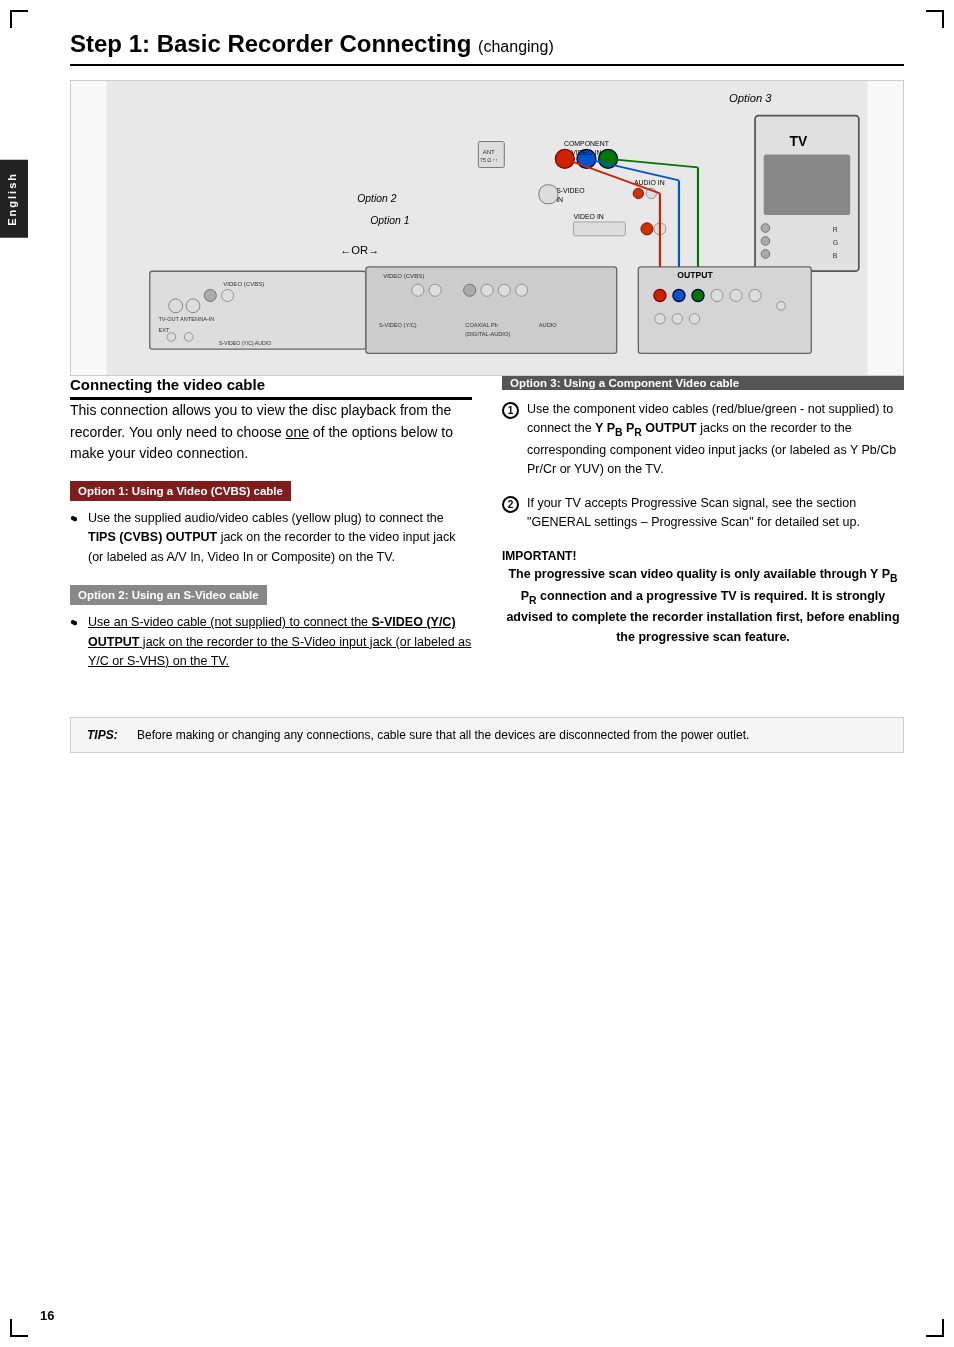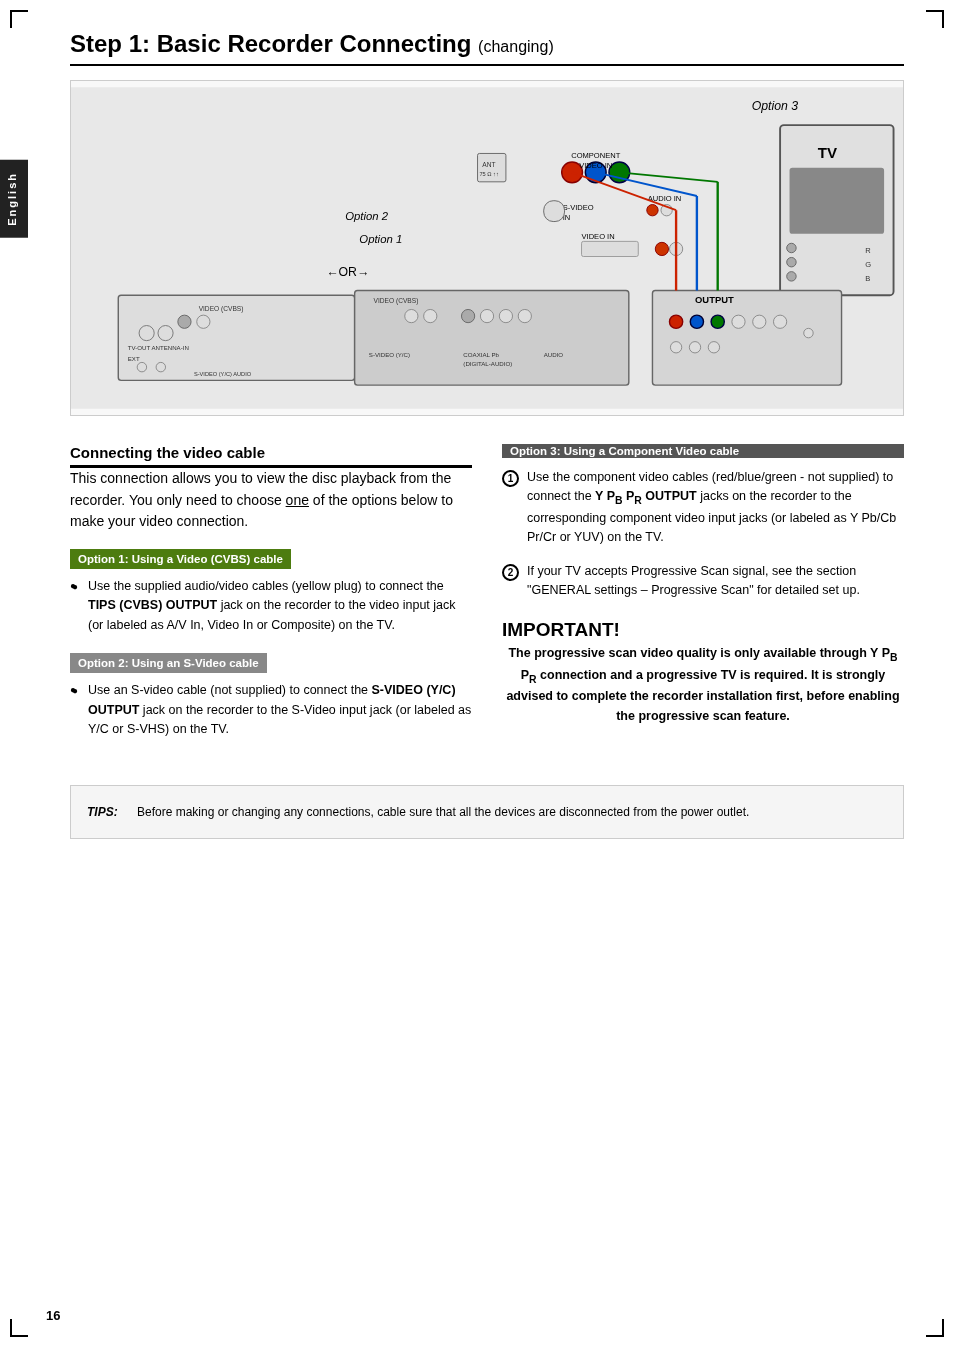--- a/index.html
+++ b/index.html
@@ -65,24 +65,23 @@
       border: none;
       border-top: 2px solid #000;
       margin: 6px 0 14px 20px;
     }
 
     
     .diagram-area {
       margin-left: 20px;
       border: 1px solid #ccc;
       background: #f8f8f8;
-      height: 336px;
+      height: 296px;
       position: relative;
       overflow: hidden;
-      margin-bottom: 28px;
     }
 
     
     .diagram-svg {
       width: 100%;
       height: 100%;
     }
 
     
     .content-columns {
@@ -109,21 +108,21 @@
 
     .section-body {
       font-size: 14px;
       line-height: 1.55;
       margin-bottom: 16px;
     }
     .section-body u { text-decoration: underline; }
 
     
     .option-box {
-      background: #4d7c0f;
+      background: #7f1d1d;
       color: #fff;
       font-size: 11.5px;
       font-weight: bold;
       padding: 4px 8px;
       margin-bottom: 8px;
       display: inline-block;
     }
     .option-box.light-bg {
       background: #888;
     }
@@ -177,49 +176,49 @@
       min-width: 17px;
       margin-top: 2px;
     }
 
     .important-section {
       font-size: 12.5px;
       line-height: 1.55;
     }
     .important-section .important-label {
       font-weight: bold;
-      font-size: 19px;
+      font-size: 12px;
     }
     .important-section .important-body {
       font-weight: bold;
       text-align: center;
     }
 
     
     .tips-box {
       margin-left: 20px;
       margin-top: 28px;
       border: 1px solid #ccc;
       background: #f5f5f5;
-      padding: 19px 16px;
+      padding: 10px 16px;
       font-size: 12px;
       display: flex;
       gap: 10px;
     }
     .tips-box .tips-label {
       font-weight: bold;
       font-style: italic;
       min-width: 40px;
     }
 
     
     .page-number {
       position: absolute;
       bottom: 24px;
-      left: 46px;
+      left: 40px;
       font-size: 13px;
       font-weight: bold;
     }
   </style>
 </head>
 <body>
 
 <div class="page-wrapper">
 
   <div class="corner-tl"></div>
@@ -346,21 +345,21 @@
       </p>
 
       <div class="option-section">
         <div class="option-box">Option 1: Using a Video (CVBS) cable</div>
         <div class="option-body" style="font-size:12.5px;line-height:1.55;padding-left:18px;position:relative;">
           <span style="position:absolute;left:2px;top:2px;font-size:10px;">●</span>
           Use the supplied audio/video cables (yellow plug) to connect the <b>TIPS (CVBS) OUTPUT</b> jack on the recorder to the video input jack (or labeled as A/V In, Video In or Composite) on the TV.
         </div>
       </div>
 
-      <div class="option-section" style="margin-top:14px;">
+      <div class="option-section" style="margin-top:14px;text-decoration:underline;">
         <div class="option-box light-bg">Option 2: Using an S-Video cable</div>
         <div class="option-body" style="font-size:12.5px;line-height:1.55;padding-left:18px;position:relative;">
           <span style="position:absolute;left:2px;top:2px;font-size:10px;">●</span>
           Use an S-video cable (not supplied) to connect the <b>S-VIDEO (Y/C) OUTPUT</b> jack on the recorder to the S-Video input jack (or labeled as Y/C or S-VHS) on the TV.
         </div>
       </div>
     </div>
 
     <div class="col-right">
       <div class="option3-box">Option 3: Using a Component Video cable</div>

